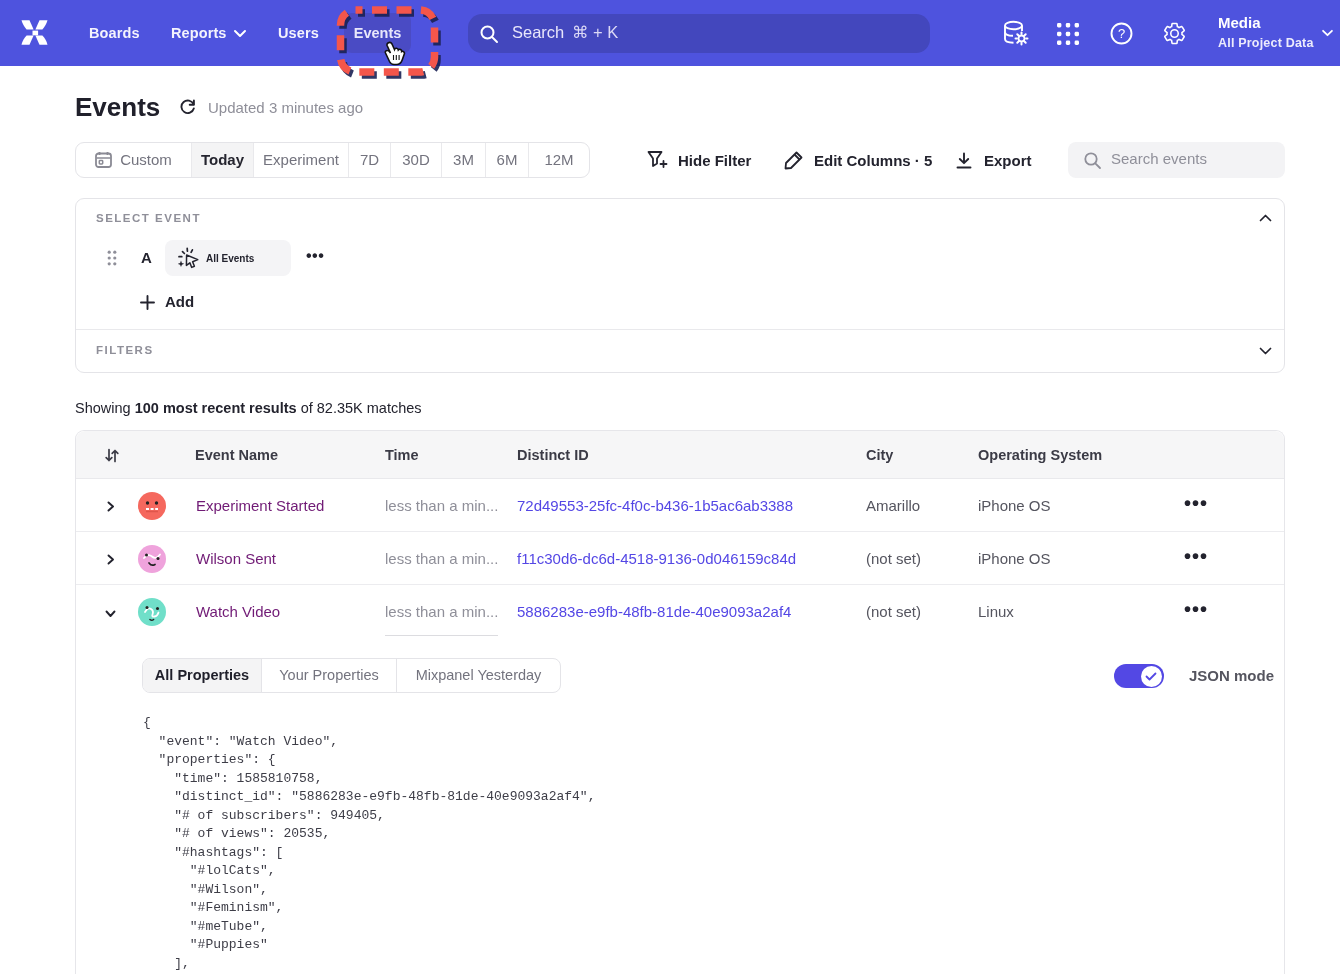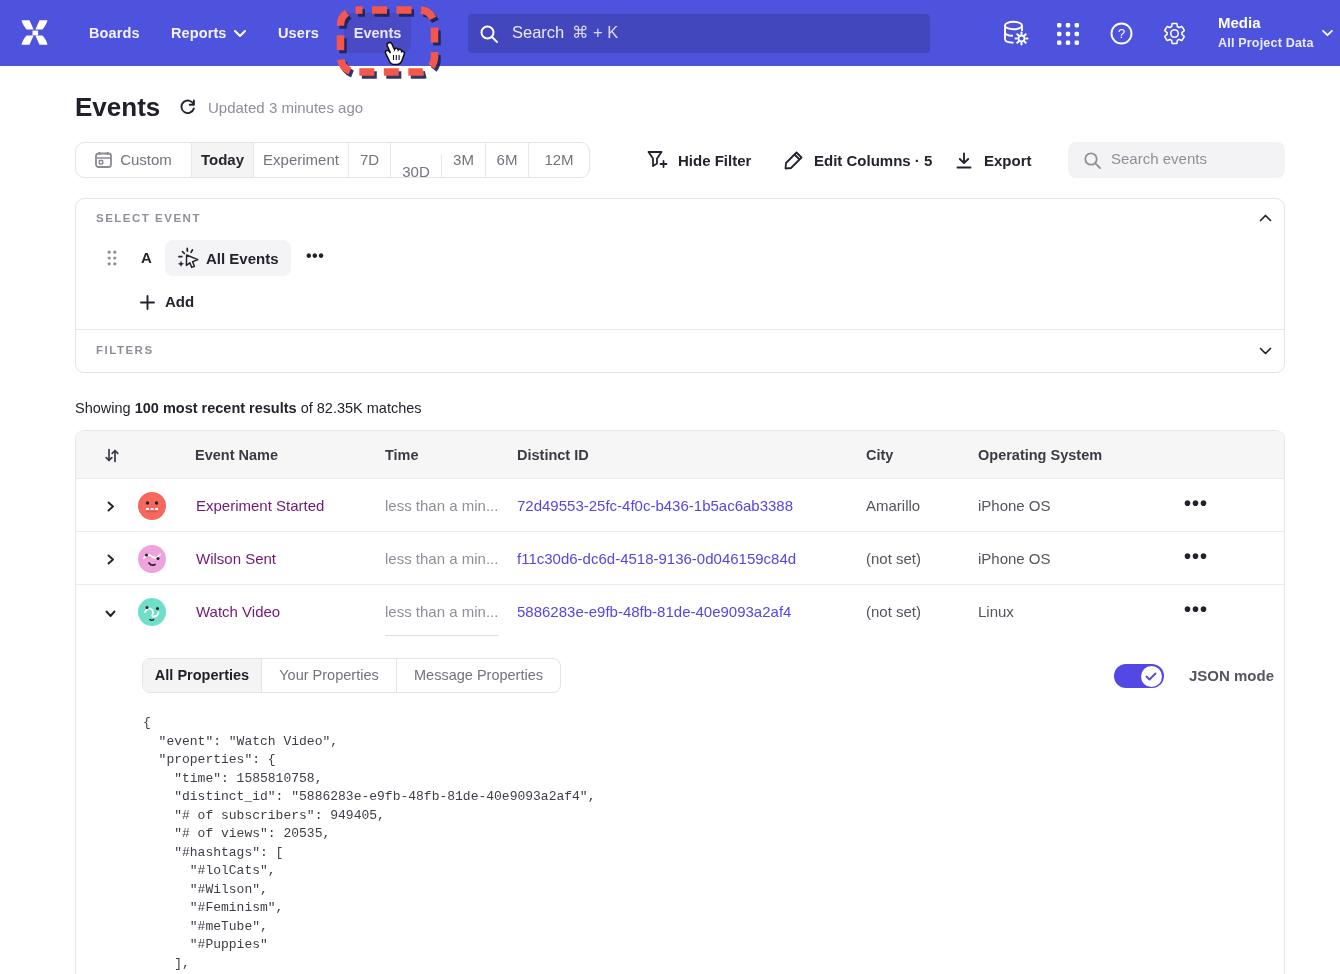--- a/index.html
+++ b/index.html
@@ -9,21 +9,21 @@
 #page { position:relative; width:1340px; height:974px; }
 
 
 #nav { position:absolute; left:0; top:0; width:1340px; height:66px; background:#4E53DE; }
 .navlink { position:absolute; top:0; height:58px; line-height:66px; color:#f4f3fd;
   font-size:14.5px; font-weight:bold; letter-spacing:.1px; }
 #evchip { position:absolute; left:344px; top:13px; width:67px; height:40px;
   background:#4A4BC4; border-radius:8px; color:#e9e7fb; font-size:14.5px; font-weight:bold;
   text-align:center; line-height:40px; }
 #searchpill { position:absolute; left:468px; top:14px; width:462px; height:39px;
-  background:#4347BD; border-radius:4px; color:#eceafc; }
+  background:#4347BD; border-radius:14px; color:#eceafc; }
 #searchpill .txt { position:absolute; left:44px; top:9px; font-size:16.5px; color:#e8e6fb; }
 #searchpill .kbd { position:absolute; left:104px; top:9px; font-size:16.5px; color:#dcd9f6; }
 #media { position:absolute; left:1218px; top:14px; color:#fff; }
 #media .l1 { font-size:15px; font-weight:bold; }
 #media .l2 { font-size:12.5px; font-weight:bold; margin-top:5px; color:#ecebfc; letter-spacing:.2px; }
 
 
 #h1 { position:absolute; left:75px; top:92px; font-size:26px; font-weight:bold; color:#20202b; }
 #updated { position:absolute; left:208px; top:99px; font-size:15px; color:#8f8f99; }
 
@@ -41,21 +41,21 @@
 #sevents { position:absolute; left:1068px; top:142px; width:217px; height:36px;
   background:#f3f3f5; border-radius:8px; }
 #sevents .ph { position:absolute; left:43px; top:8px; font-size:15px; color:#8f8f99; }
 
 
 #card { position:absolute; left:75px; top:198px; width:1210px; height:175px;
   border:1px solid #e4e4e8; border-radius:9px; background:#fff; }
 .seclabel { font-size:11.5px; font-weight:bold; letter-spacing:1.5px; color:#8f8f99; }
 #chipAll { position:absolute; left:165px; top:240px; width:126px; height:36px;
   background:#f4f4f6; border-radius:8px; display:flex; align-items:center; }
-#chipAll span { font-size:15px; font-weight:bold; color:#23232e; margin-left:7px; }
+#chipAll span { font-size:10px; font-weight:bold; color:#23232e; margin-left:7px; }
 #addbtn { position:absolute; left:140px; top:293px; font-size:15px; font-weight:bold; color:#23232e; }
 #divider1 { position:absolute; left:76px; top:329px; width:1208px; height:1px; background:#e9e9ec; }
 
 #showing { position:absolute; left:75px; top:400px; font-size:14.5px; color:#23232e; }
 
 
 #tbl { position:absolute; left:75px; top:430px; width:1210px; border:1px solid #e6e6ea;
   border-radius:9px 9px 0 0; border-bottom:none; background:#fff; }
 #thead { height:48px; background:#f6f6f7; border-radius:9px 9px 0 0;
   border-bottom:1px solid #e9e9ec; position:relative; }
@@ -193,21 +193,21 @@
     <div class="s" style="width:116px;">
       <svg style="margin:0 8px -3px 0;" width="17" height="17" viewBox="0 0 17 17">
         <rect x="1" y="2.5" width="15" height="13.5" rx="2.5" stroke="#8a8a94" stroke-width="1.8" fill="none"></rect>
         <path d="M1.5 7 L15.5 7" stroke="#8a8a94" stroke-width="1.6"></path>
         <path d="M4.5 1 L4.5 4 M12.5 1 L12.5 4" stroke="#8a8a94" stroke-width="1.8"></path>
         <rect x="4.3" y="9.5" width="3.4" height="3.4" rx="0.7" stroke="#8a8a94" stroke-width="1.5" fill="none"></rect>
       </svg>Custom</div>
     <div class="s sel" style="width:62px;">Today</div>
     <div class="s" style="width:95px;">Experiment</div>
     <div class="s" style="width:42px;">7D</div>
-    <div class="s" style="width:51px;margin-top:12px;">30D</div>
+    <div class="s" style="width:51px;">30D</div>
     <div class="s" style="width:44px;">3M</div>
     <div class="s" style="width:43px;">6M</div>
     <div class="s" style="width:60px;">12M</div>
   </div>
   <div class="tbtn" style="left:647px;">
     <svg style="margin-right:9px;" width="22" height="21" viewBox="0 0 22 21">
       <path d="M1.5 2 L14.5 2 L10 8.5 L10 13.5 L6 16 L6 8.5 Z" stroke="#23232e" stroke-width="1.8" fill="none" stroke-linejoin="round"></path>
       <path d="M16.5 11 L16.5 17 M13.5 14 L19.5 14" stroke="#23232e" stroke-width="1.8" stroke-linecap="round"></path>
     </svg>Hide Filter</div>
   <div class="tbtn" style="left:783px;">
@@ -335,21 +335,21 @@
       <div class="cell ccity" style="left:790px;">(not set)</div>
       <div class="cell cos" style="left:902px;">Linux</div>
       <div class="dots3">•••</div>
     </div>
   </div>
 
   <div id="expanded">
     <div id="tabs">
       <div class="t tsel" style="width:119px;">All Properties</div>
       <div class="t" style="width:135px;">Your Properties</div>
-      <div class="t" style="width:163px;">Message Properties</div>
+      <div class="t" style="width:163px;">Mixpanel Yesterday</div>
     </div>
     <div class="abs" style="left:1038px; top:27px; width:50px; height:24px; background:#5348E4; border-radius:12px;">
       <div class="abs" style="left:26.5px; top:1.5px; width:21px; height:21px; background:#fff; border-radius:50%;">
         <svg class="abs" style="left:4.5px; top:6px;" width="12" height="10" viewBox="0 0 12 10">
           <path d="M1.5 4.5 L4.5 7.5 L10.5 1.5" stroke="#5348E4" stroke-width="1.8" fill="none" stroke-linecap="round" stroke-linejoin="round"></path>
         </svg>
       </div>
     </div>
     <div id="jsonlabel" style="left:1113px;">JSON mode</div>
     <div id="json">{

